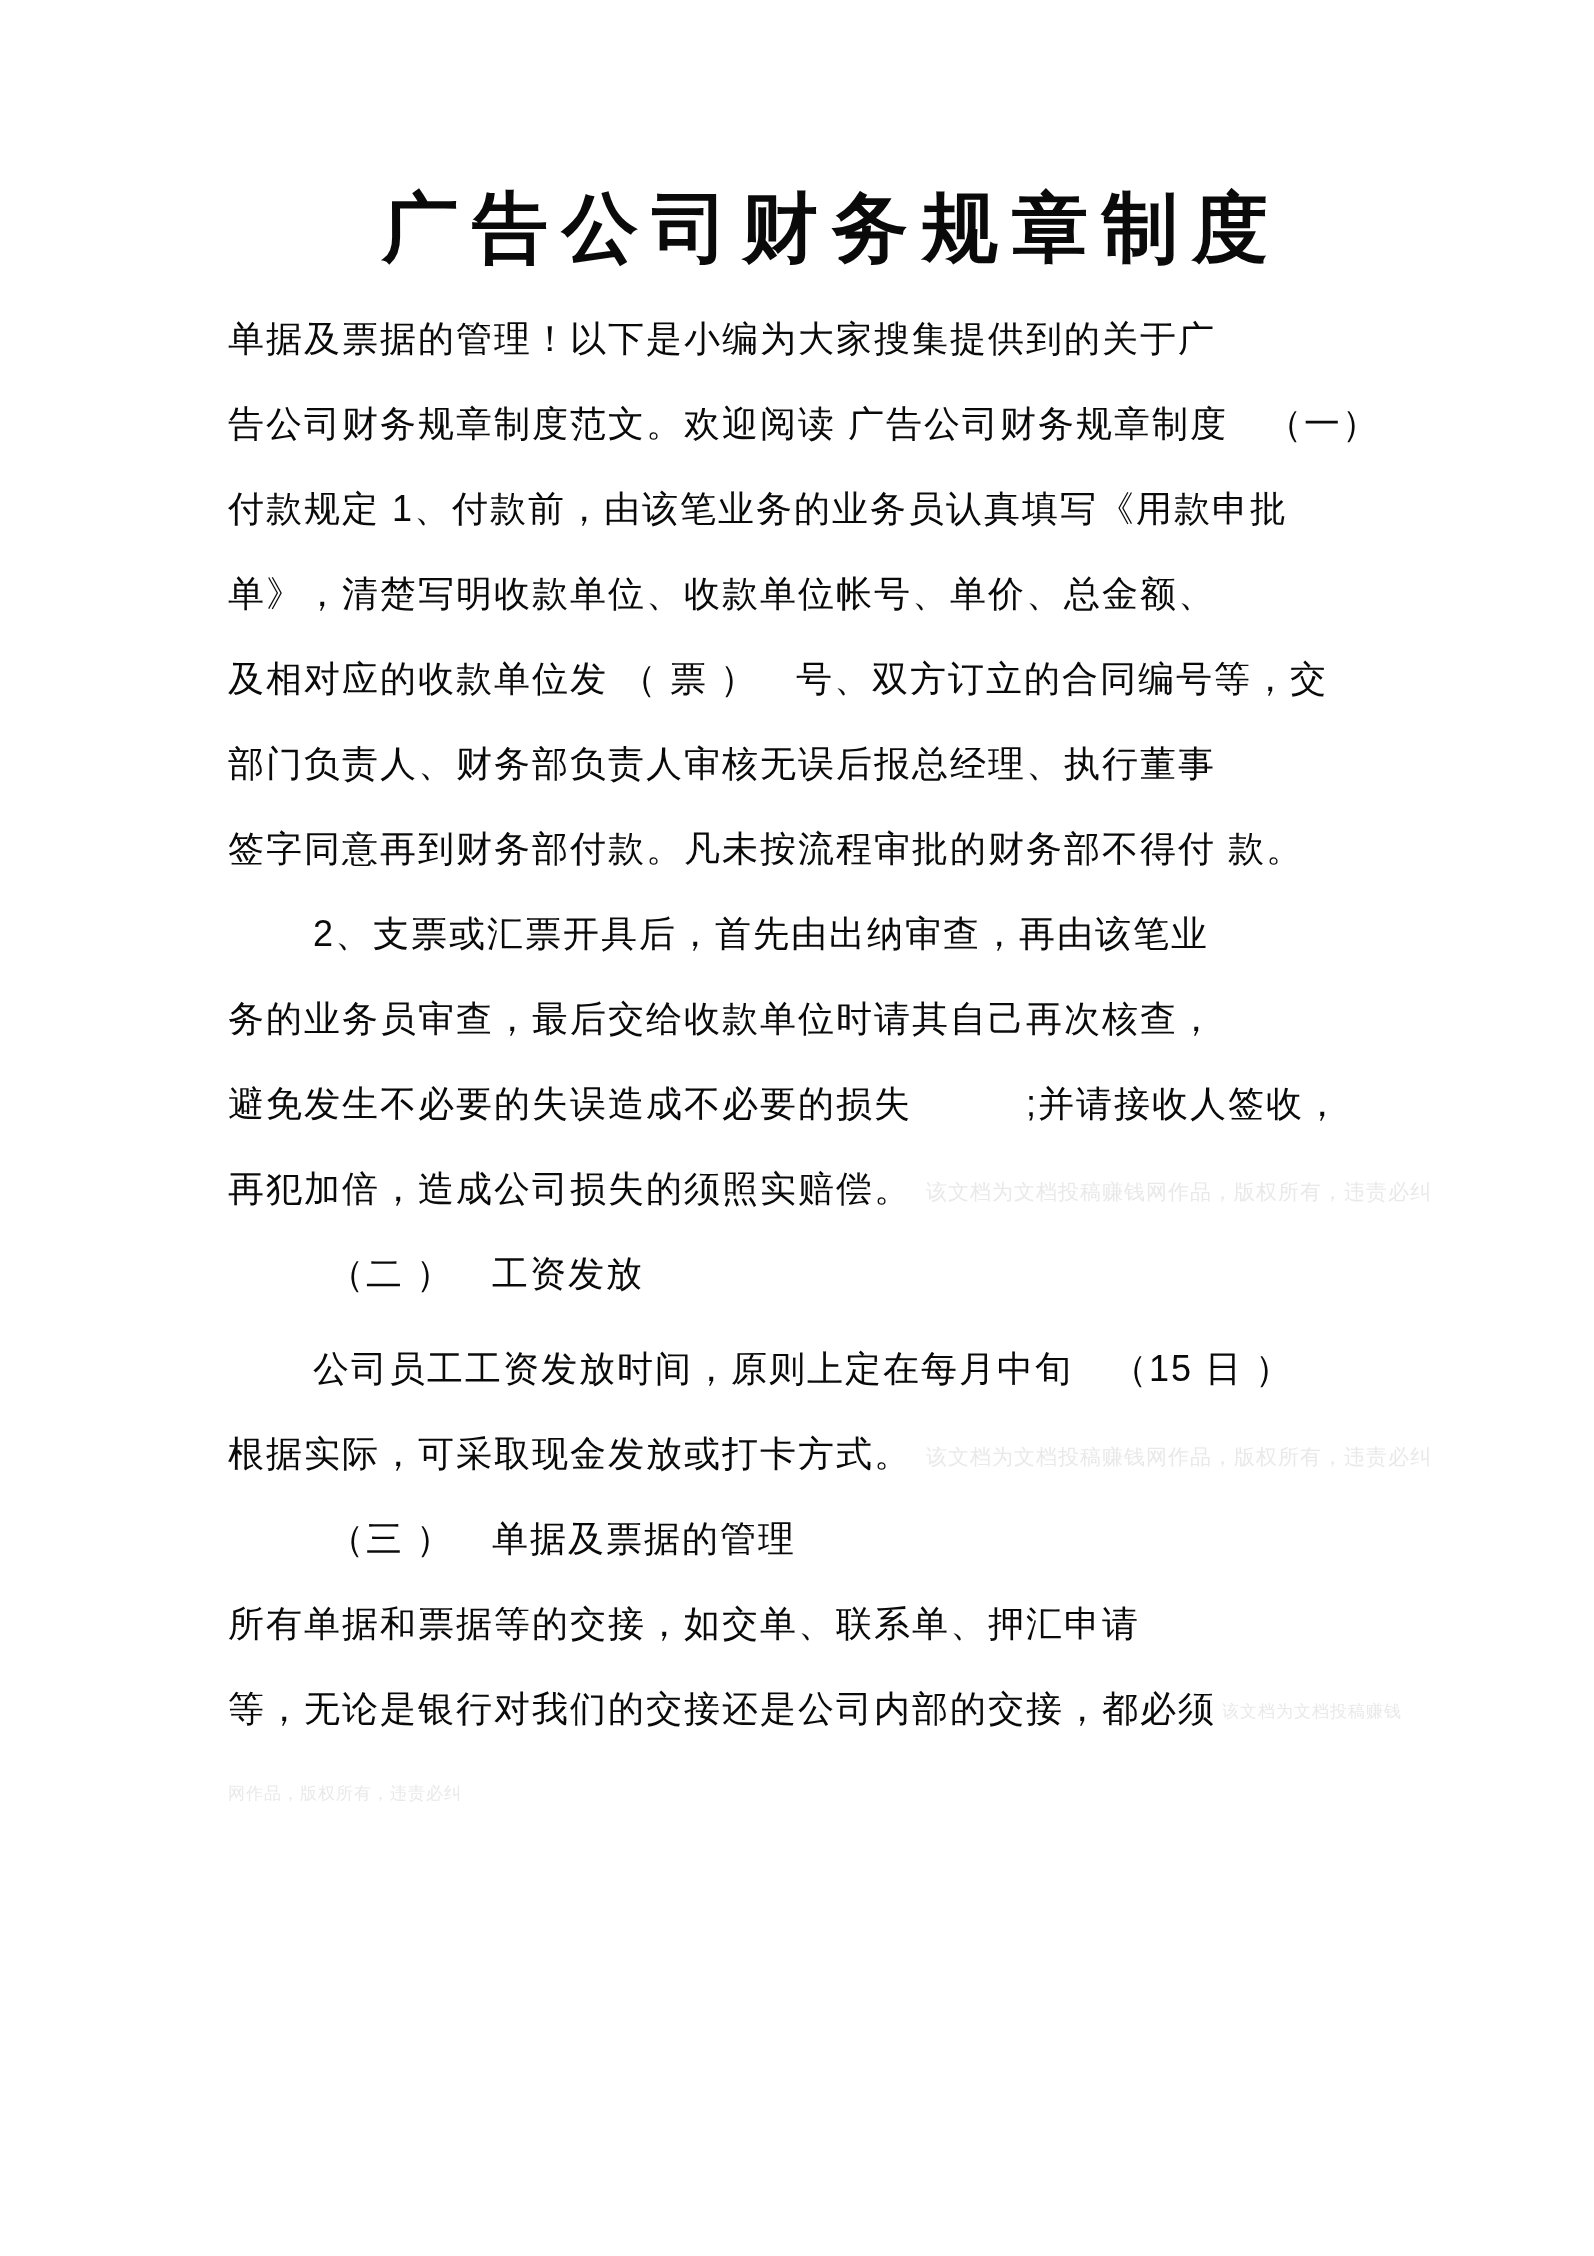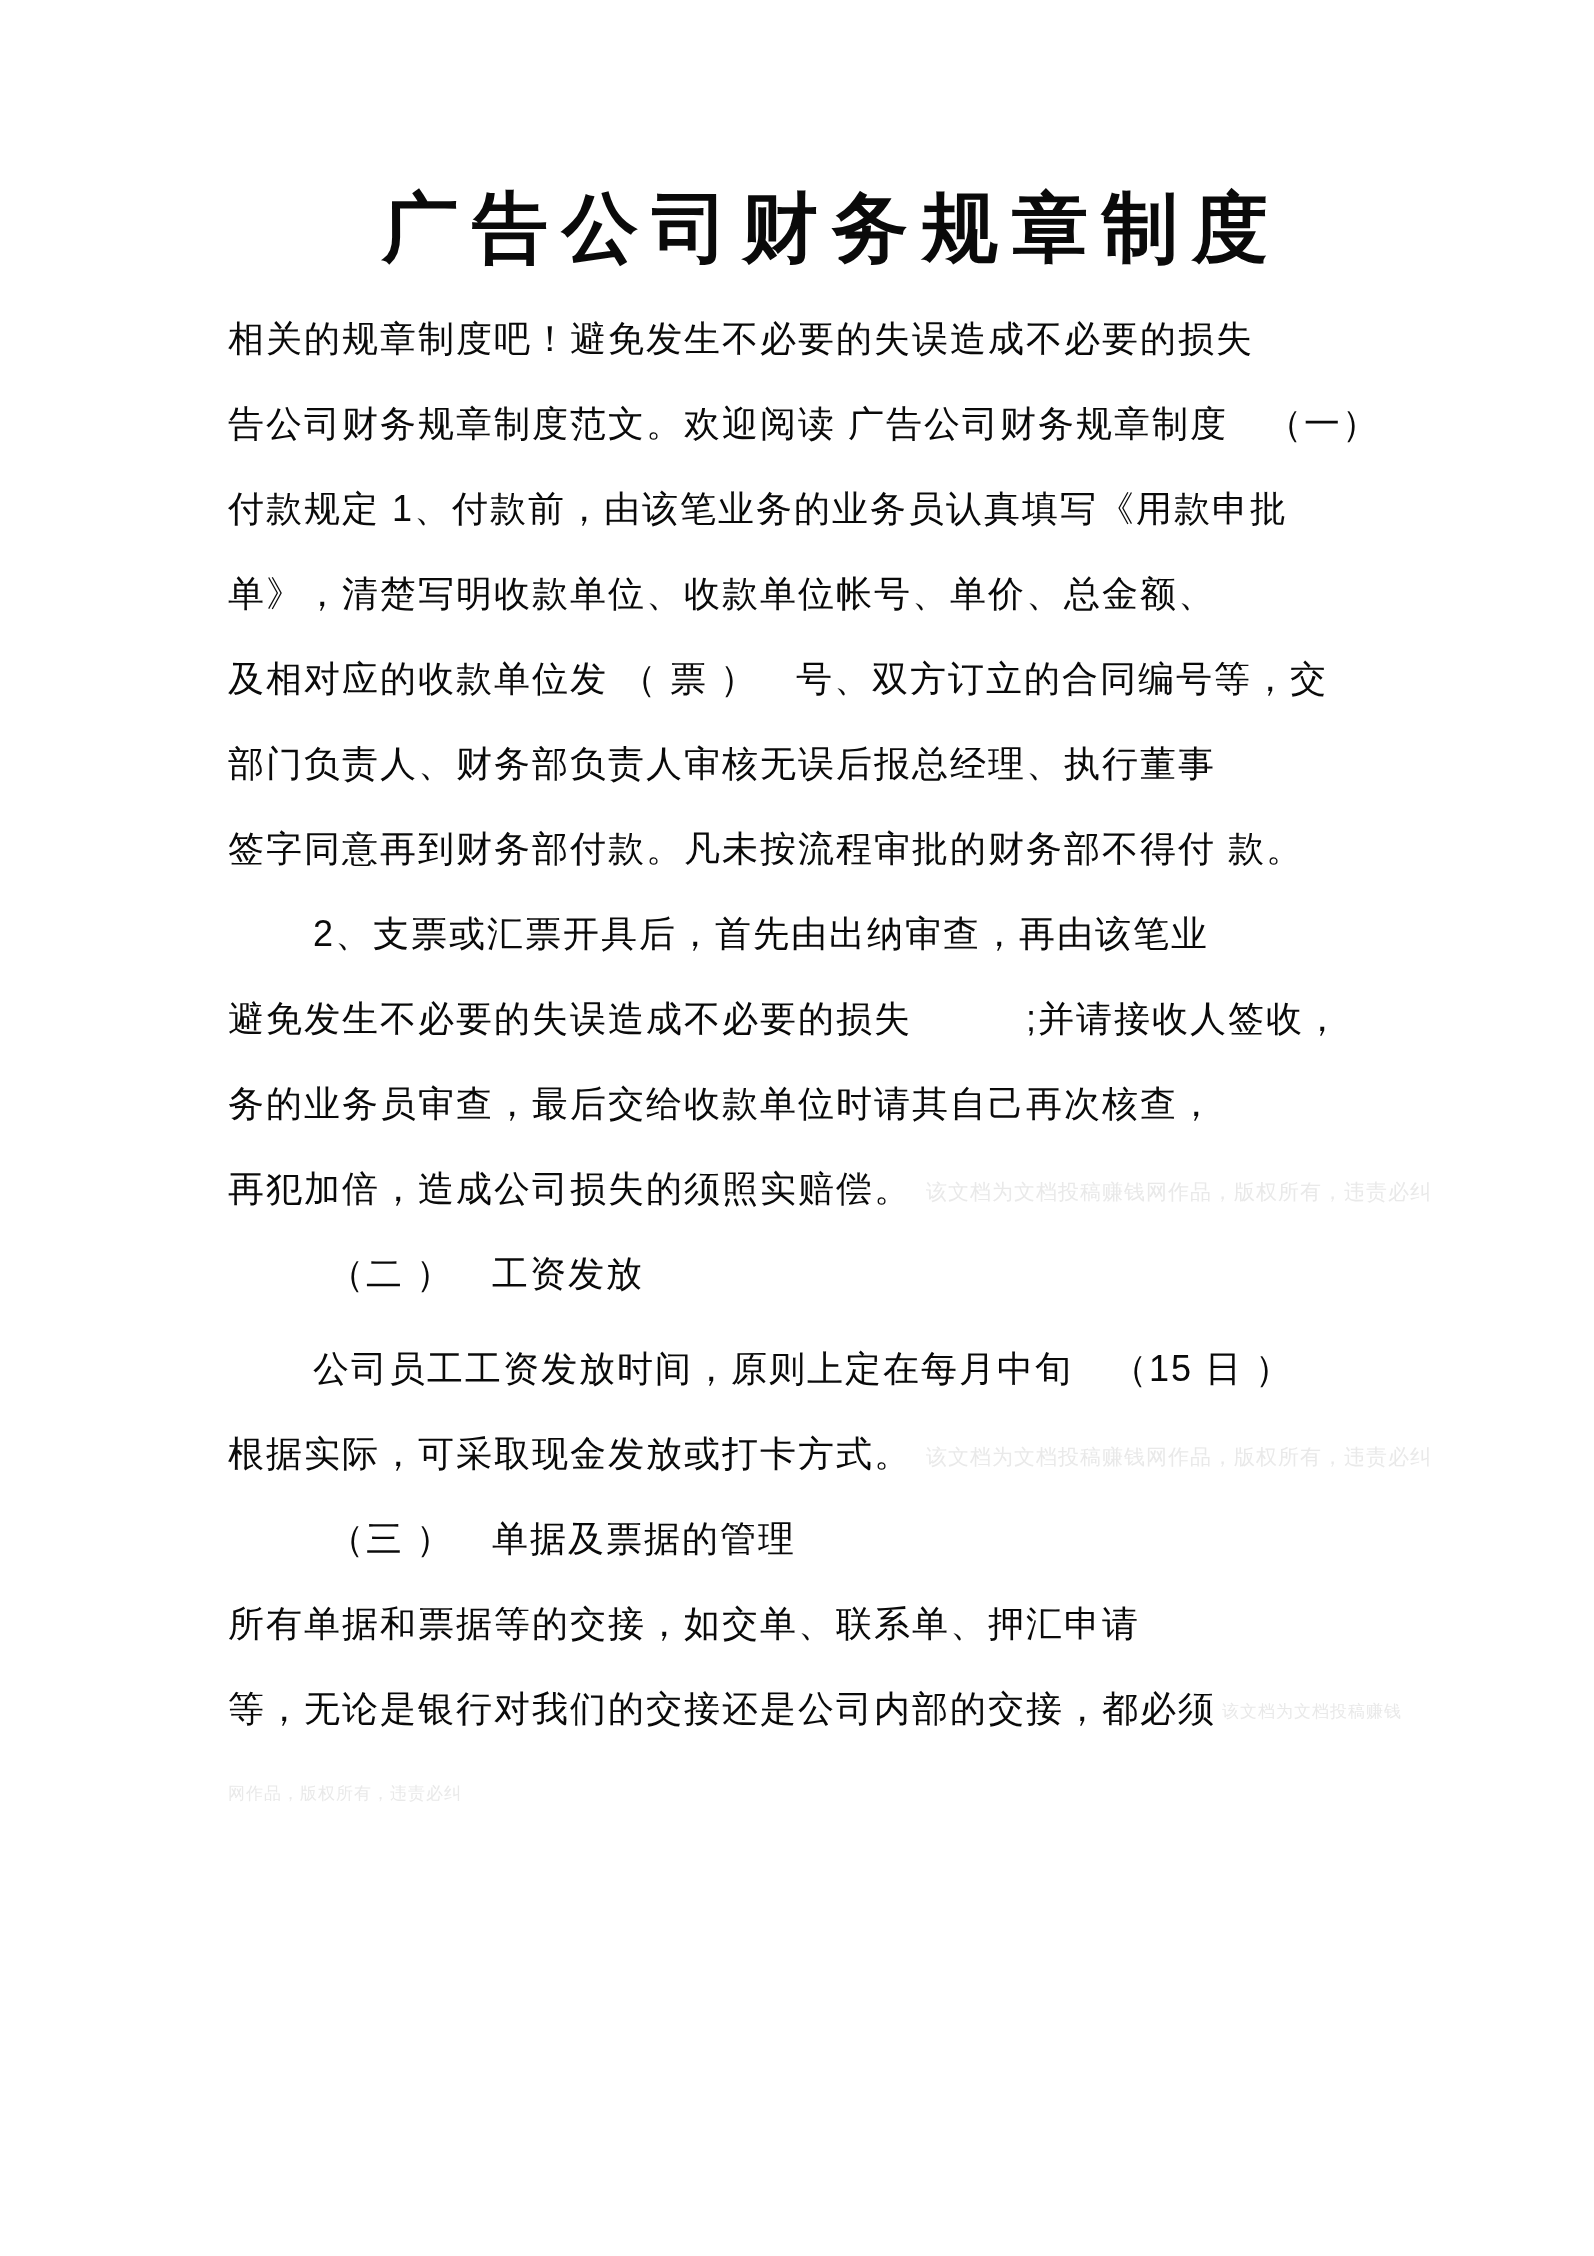--- a/index.html
+++ b/index.html
@@ -61,31 +61,31 @@
 </style>
 </head>
 <body>
 
 <div class="page">
 
   <h1 class="doc-title">广告公司财务规章制度</h1>
 
   <div class="content">
 
-    <div class="line"><span>相关的规章制度吧！避免发生不必要的失误造成不必要的损失</span></div>
+    <div class="line"><span>单据及票据的管理！以下是小编为大家搜集提供到的关于广</span></div>
     <div class="line"><span>告公司财务规章制度范文。欢迎阅读 广告公司财务规章制度　（一）</span></div>
     <div class="line"><span>付款规定 1、付款前，由该笔业务的业务员认真填写《用款申批</span></div>
     <div class="line"><span>单》，清楚写明收款单位、收款单位帐号、单价、总金额、</span></div>
     <div class="line"><span>及相对应的收款单位发 （ 票 ）　号、双方订立的合同编号等，交</span></div>
     <div class="line"><span>部门负责人、财务部负责人审核无误后报总经理、执行董事</span></div>
     <div class="line"><span>签字同意再到财务部付款。凡未按流程审批的财务部不得付 款。</span></div>
 
     <div class="line indent"><span>2、支票或汇票开具后，首先由出纳审查，再由该笔业</span></div>
+    <div class="line"><span>务的业务员审查，最后交给收款单位时请其自己再次核查，</span></div>
     <div class="line"><span>避免发生不必要的失误造成不必要的损失　　　;并请接收人签收，</span></div>
-    <div class="line"><span>务的业务员审查，最后交给收款单位时请其自己再次核查，</span></div>
 
     <div class="line"><span>再犯加倍，造成公司损失的须照实赔偿。</span><span class="wm">该文档为文档投稿赚钱网作品，版权所有，违责必纠</span></div>
 
     <div class="line indent2"><span>（二 ）　工资发放</span></div>
 
     <div class="line indent gap-top"><span>公司员工工资发放时间，原则上定在每月中旬　（15 日 ）</span></div>
 
     <div class="line"><span>根据实际，可采取现金发放或打卡方式。</span><span class="wm">该文档为文档投稿赚钱网作品，版权所有，违责必纠</span></div>
 
     <div class="line indent2"><span>（三 ）　单据及票据的管理</span></div>

